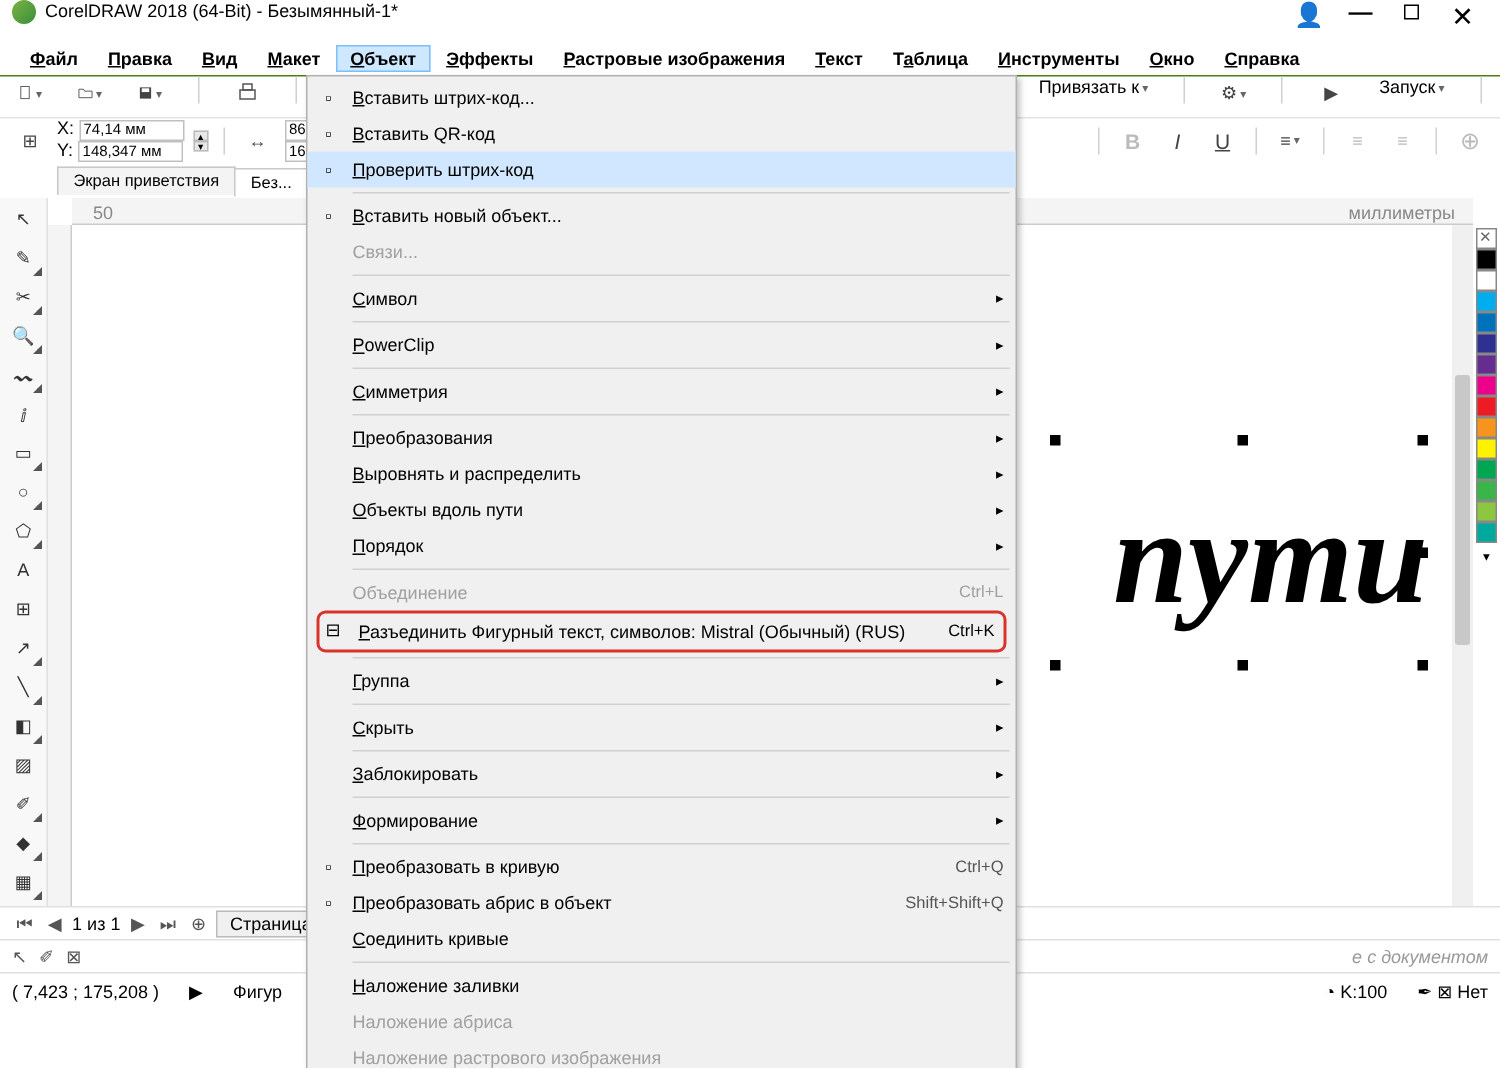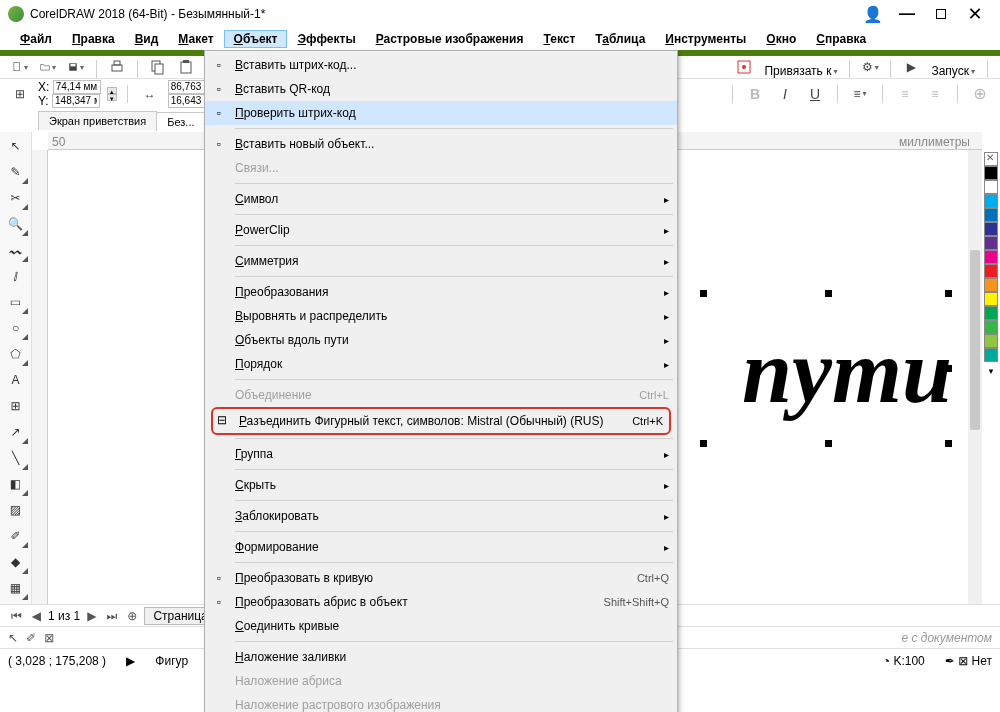--- a/index.html
+++ b/index.html
@@ -1,34 +1,34 @@
 <!DOCTYPE html>
 <html><head>
 <meta charset="utf-8">
 <style>
 * { margin:0; padding:0; box-sizing:border-box; font-family:"Segoe UI",Tahoma,sans-serif; font-size:12px; }
 body { background:#fff; width:1000px; height:712px; overflow:hidden; position:relative; color:#000; }
-.titlebar { height:28px; display:flex; align-items:center; padding:0 8px; }
+.titlebar { height:28px; display:flex; padding:0 8px; }
 .titlebar .logo { width:16px; height:16px; border-radius:50%; background:linear-gradient(135deg,#7cb342,#388e3c); margin-right:6px; }
 .titlebar .title { flex:1; }
 .titlebar .ctrl { width:34px; text-align:center; font-size:16px; cursor:pointer; }
 .titlebar .box { width:10px; height:10px; border:1.5px solid #000; display:inline-block; }
 .menubar { height:22px; display:flex; align-items:center; padding:0 10px; gap:0;font-weight:bold; }
 .menubar .mi { padding:2px 10px; cursor:pointer; }
 .menubar .mi u { text-decoration:underline; }
 .menubar .mi.active { background:#cde8ff; border:1px solid #7cbfff; padding:1px 9px; }
-.toolbar { height:28px; display:flex; align-items:flex-end; padding:0 8px; gap:4px; border-top:6px solid #4d7c0f; }
+.toolbar { height:28px; display:flex; align-items:flex-start; padding:0 8px; gap:16px; border-top:1px solid #4d7c0f; }
 .tbtn { width:24px; height:22px; display:flex; align-items:center; justify-content:center; cursor:pointer; color:#444; }
 .tbtn svg { width:16px; height:16px; }
 .tsep { width:1px; height:18px; background:#d0d0d0; margin:0 4px; }
 .tdrop { display:flex; align-items:center; padding:0 4px; cursor:pointer; }
 .tdrop::after { content:"▾"; font-size:8px; margin-left:2px; color:#666; }
 .propbar { height:30px; display:flex; align-items:center; padding:0 8px; gap:6px; border-top:1px solid #e3e3e3; }
 .coordbox { display:flex; flex-direction:column; font-size:10px; line-height:1.1; }
-.numinp { width:48px; height:14px; border:1px solid #c0c0c0; font-size:10px; padding:0 2px; background:#fff; }
+.numinp { width:70px; height:14px; border:1px solid #c0c0c0; font-size:10px; padding:0 2px; background:#fff; }
 .spinner { display:inline-flex; flex-direction:column; }
 .spinner span { width:10px; height:7px; font-size:7px; line-height:7px; text-align:center; background:#e8e8e8; border:1px solid #bbb; cursor:pointer; }
 .tabs { height:24px; display:flex; align-items:center; padding-left:38px; background:#fff; }
 .tab { padding:3px 10px; border:1px solid #c8c8c8; border-bottom:none; margin-right:-1px; background:#f4f4f4; font-size:11px; cursor:pointer; }
 .tab.active { background:#fff; position:relative; top:1px; }
 .workspace { position:relative; display:flex; height:472px; }
 .toolbox { width:32px; background:#f8f8f8; border-right:1px solid #e0e0e0; display:flex; flex-direction:column; align-items:center; padding-top:2px; gap:2px; }
 .tool { width:24px; height:24px; display:flex; align-items:center; justify-content:center; cursor:pointer; color:#333; position:relative; }
 .tool.fly::after { content:""; position:absolute; right:0; bottom:0; border:3px solid transparent; border-right-color:#555; border-bottom-color:#555; }
 .canvas-area { flex:1; position:relative; overflow:hidden; }
@@ -201,21 +201,21 @@
     <div class="tool fly">↗</div>
     <div class="tool fly">╲</div>
     <div class="tool fly">◧</div>
     <div class="tool">▨</div>
     <div class="tool fly">✐</div>
     <div class="tool fly">◆</div>
     <div class="tool fly">▦</div>
   </div>
   <div class="canvas-area">
     <div class="ruler-h">
-      <span class="tick" style="left:4px">50</span>
+      <span class="tick" style="left:14px">50</span>
       <span class="tick" style="right:12px">миллиметры</span>
     </div>
     <div class="ruler-v"></div>
     <div class="canvas">
       <div class="canvas-text">пути</div>
       <div class="handle" style="right:275px;top:140px"></div>
       <div class="handle" style="right:30px;top:140px"></div>
       <div class="handle" style="right:275px;top:290px"></div>
       <div class="handle" style="right:30px;top:290px"></div>
       <div class="handle" style="right:150px;top:140px"></div>
@@ -260,21 +260,21 @@
 
 <div class="hintbar">
   <span>↖</span>
   <span>✐</span>
   <span>⊠</span>
   <span style="flex:1"></span>
   <span style="font-style:italic;color:#999">е <span>с документом</span></span>
 </div>
 
 <div class="statusbar">
-  <span>( 3,028 ; 175,208 )</span>
+  <span>( 7,423 ; 175,208 )</span>
   <span>▶</span>
   <span>Фигур</span>
   <span style="flex:1"></span>
   <span>◔ <span>K:100</span></span>
   <span>✒ ⊠ <span>Нет</span></span>
 </div>
 
 <div class="dropdown" id="dropdown">
     <div class="ditem">
       <span class="ico">▫</span>

